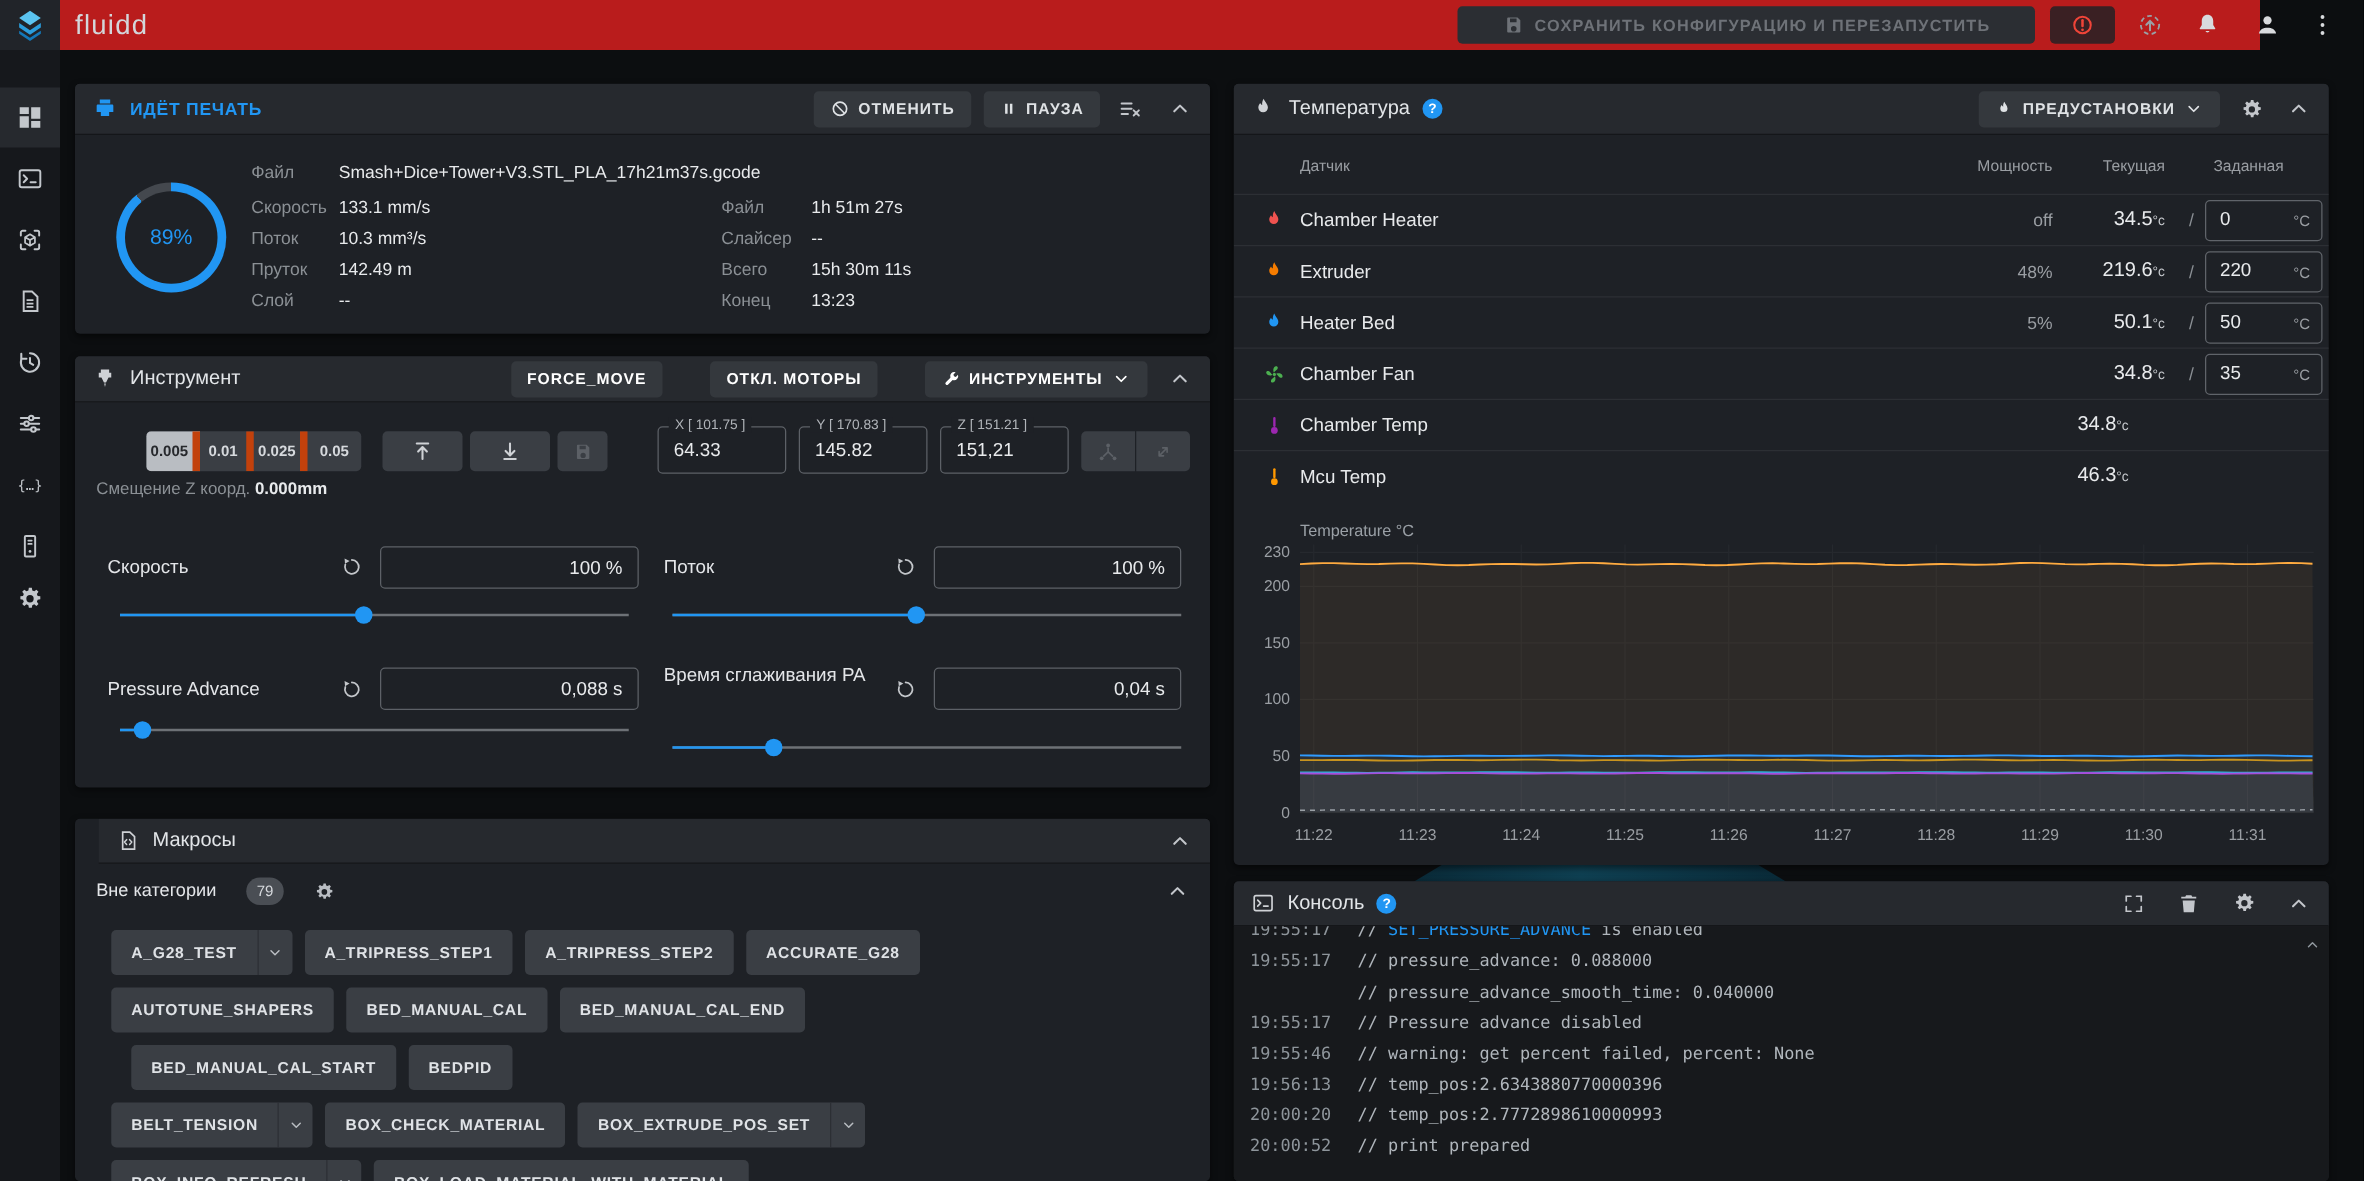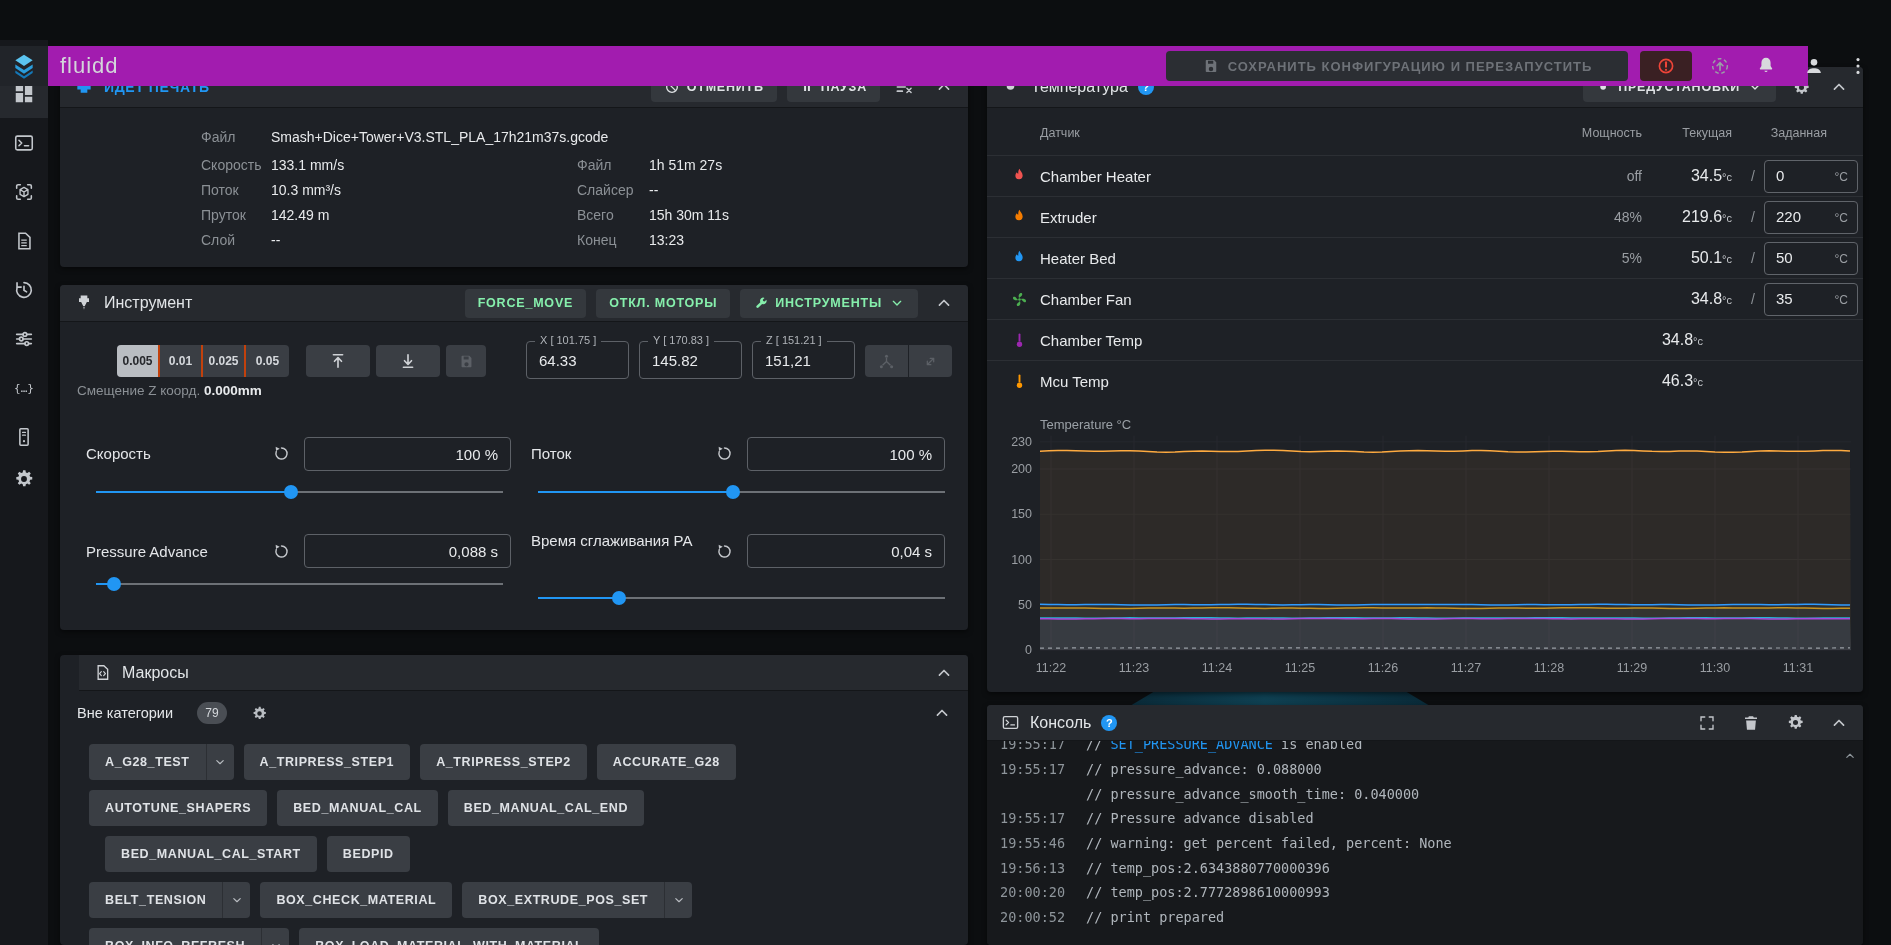--- a/index.html
+++ b/index.html
@@ -1,54 +1,54 @@
 <!DOCTYPE html>
 <html><head>
 <meta charset="utf-8">
 <style>
   * { margin:0; padding:0; box-sizing:border-box; }
   html,body { background:#000; }
   body { font-family:"Liberation Sans", sans-serif; }
   #app { position:relative; width:1891px; height:945px; background:#0c0e10; overflow:hidden; }
 
   
-  #topbar { position:absolute; left:0; top:0; width:1808px; height:40px; background:#a21caf; z-index:5; display:flex; align-items:center;margin-top:46px; }
+  #topbar { position:absolute; left:0; top:0; width:1808px; height:40px; background:#b91c1c; z-index:5; display:flex; align-items:center; }
   #logo-cell { width:48px; height:40px; background:#212429; display:flex; align-items:center; justify-content:center; }
   #app-title { color:#d3d6da; font-size:22px; font-weight:300; letter-spacing:1px; margin-left:12px; }
   .tb-btn { height:30px; border-radius:4px; display:flex; align-items:center; justify-content:center; }
   #save-config-btn { position:absolute; left:1166px; top:5px; width:462px; background:#2b2e33; color:#6e7278; font-size:13px; font-weight:bold; letter-spacing:1px; gap:8px; }
   #estop-btn { position:absolute; left:1640px; top:5px; width:52px; background:#3a2023; color:#ef4438; }
   .tb-icon { position:absolute; top:8px; width:24px; height:24px; color:#9aa0a6; display:flex; align-items:center; justify-content:center; }
 
   
   #sidebar { position:absolute; left:0; top:40px; width:48px; height:905px; background:#16181c; z-index:4; }
   .sb-item { position:absolute; left:0; width:48px; height:48px; display:flex; align-items:center; justify-content:center; color:#c3c7cc; }
   .sb-item.active { background:#26292e; }
 
   
   .card { position:absolute; background:#1e2126; border-radius:4px; box-shadow:0 2px 5px rgba(0,0,0,.5); overflow:hidden; z-index:2; }
   .chdr { position:absolute; left:0; top:0; right:0; height:41px; background:#26292e; border-bottom:1px solid #141619; display:flex; align-items:center; padding:0 14px; gap:10px; }
   .chdr-title { color:#e2e5e8; font-size:16px; }
   .chdr-spacer { flex:1; }
   .hbtn { height:29px; background:#34383d; border-radius:4px; color:#dfe2e5; font-size:12.5px; font-weight:bold; letter-spacing:.8px; display:flex; align-items:center; justify-content:center; padding:0 13px; gap:7px; }
-  .hbtn.dim { color:#86efac; }
+  .hbtn.dim { color:#ffffff;margin-left:28px; }
   .icon { display:inline-flex; align-items:center; justify-content:center; }
   .help { width:16px; height:16px; border-radius:50%; background:#2196f3; color:#fff; font-size:11px; font-weight:bold; display:inline-flex; align-items:center; justify-content:center; }
 
   
   .dl-row { position:absolute; height:20px; display:flex; font-size:14px; }
   .dl-label { color:#8b9095; width:76px; }
   .dl-value { color:#e8eaec; white-space:nowrap; }
   #progress-ring { position:absolute; left:33px; top:79px; width:88px; height:88px; border-radius:50%;
       background:conic-gradient(#2196f3 0 89%, #44484e 89% 100%); display:flex; align-items:center; justify-content:center; }
   #progress-ring .inner { width:74px; height:74px; border-radius:50%; background:#1e2126; display:flex; align-items:center; justify-content:center; color:#2196f3; font-size:17px; }
 
   
   .seg { position:absolute; display:flex; background:#3a3e44; border-radius:4px; overflow:hidden; height:32px; }
-  .seg .s { width:43px; display:flex; align-items:center; justify-content:center; font-size:12px; font-weight:bold; color:#d6d9dd; border-right:2px solid #c2410c; }
+  .seg .s { width:43px; display:flex; align-items:center; justify-content:center; font-size:12px; font-weight:bold; color:#d6d9dd; border-right:6px solid #c2410c; }
   .seg .s:last-child { border-right:none; }
   .seg .s.on { background:#b9bdc2; color:#26282c; }
   .tbtn { position:absolute; height:32px; background:#3a3e44; border-radius:4px; display:flex; align-items:center; justify-content:center; color:#ced1d5; }
   .tbtn.dis { color:#5c6066; }
   .field { position:absolute; height:38px; border:1px solid #5d6167; border-radius:4px; }
   .field .flabel { position:absolute; top:-8px; left:8px; background:#1e2126; padding:0 5px; font-size:11px; color:#b0b4b9; white-space:nowrap; }
   .field .fval { position:absolute; left:12px; top:0; bottom:0; display:flex; align-items:center; color:#e8eaec; font-size:15px; }
   .field .fval.right { left:auto; right:12px; }
   .slabel { position:absolute; color:#e4e6e9; font-size:15px; }
   .reset { position:absolute; width:20px; height:20px; color:#c3c6ca; }
@@ -264,20 +264,25 @@
           <svg viewBox="0 0 24 24" width="20" height="20">
             <path d="M4 7h9.5M4 12h9.5M4 17h6" stroke="currentColor" stroke-width="2" stroke-linecap="round"></path>
             <path d="M15.5 13.5l5 5M20.5 13.5l-5 5" stroke="currentColor" stroke-width="1.8" stroke-linecap="round"></path>
           </svg>
         </span>
       <span class="icon" style="color:#c3c6cb; margin-left:10px;">
           <svg viewBox="0 0 24 24" width="20" height="20">
             <path d="M6.5 14.5L12 9l5.5 5.5" stroke="currentColor" stroke-width="2" fill="none" stroke-linecap="round" stroke-linejoin="round"></path>
           </svg>
         </span>
+    </div>
+    <div id="progress-ring">
+      <div class="inner">
+          <span>89%</span>
+        </div>
     </div>
     <div id="pd-left">
         <div class="dl-row" style="left: 141px; top: 62px;">
           <span class="dl-label" style="width: 70px;">Файл</span>
           <span class="dl-value">Smash+Dice+Tower+V3.STL_PLA_17h21m37s.gcode</span>
         </div>
         <div class="dl-row" style="left: 141px; top: 90px;">
           <span class="dl-label" style="width: 70px;">Скорость</span>
           <span class="dl-value">133.1 mm/s</span>
         </div>

